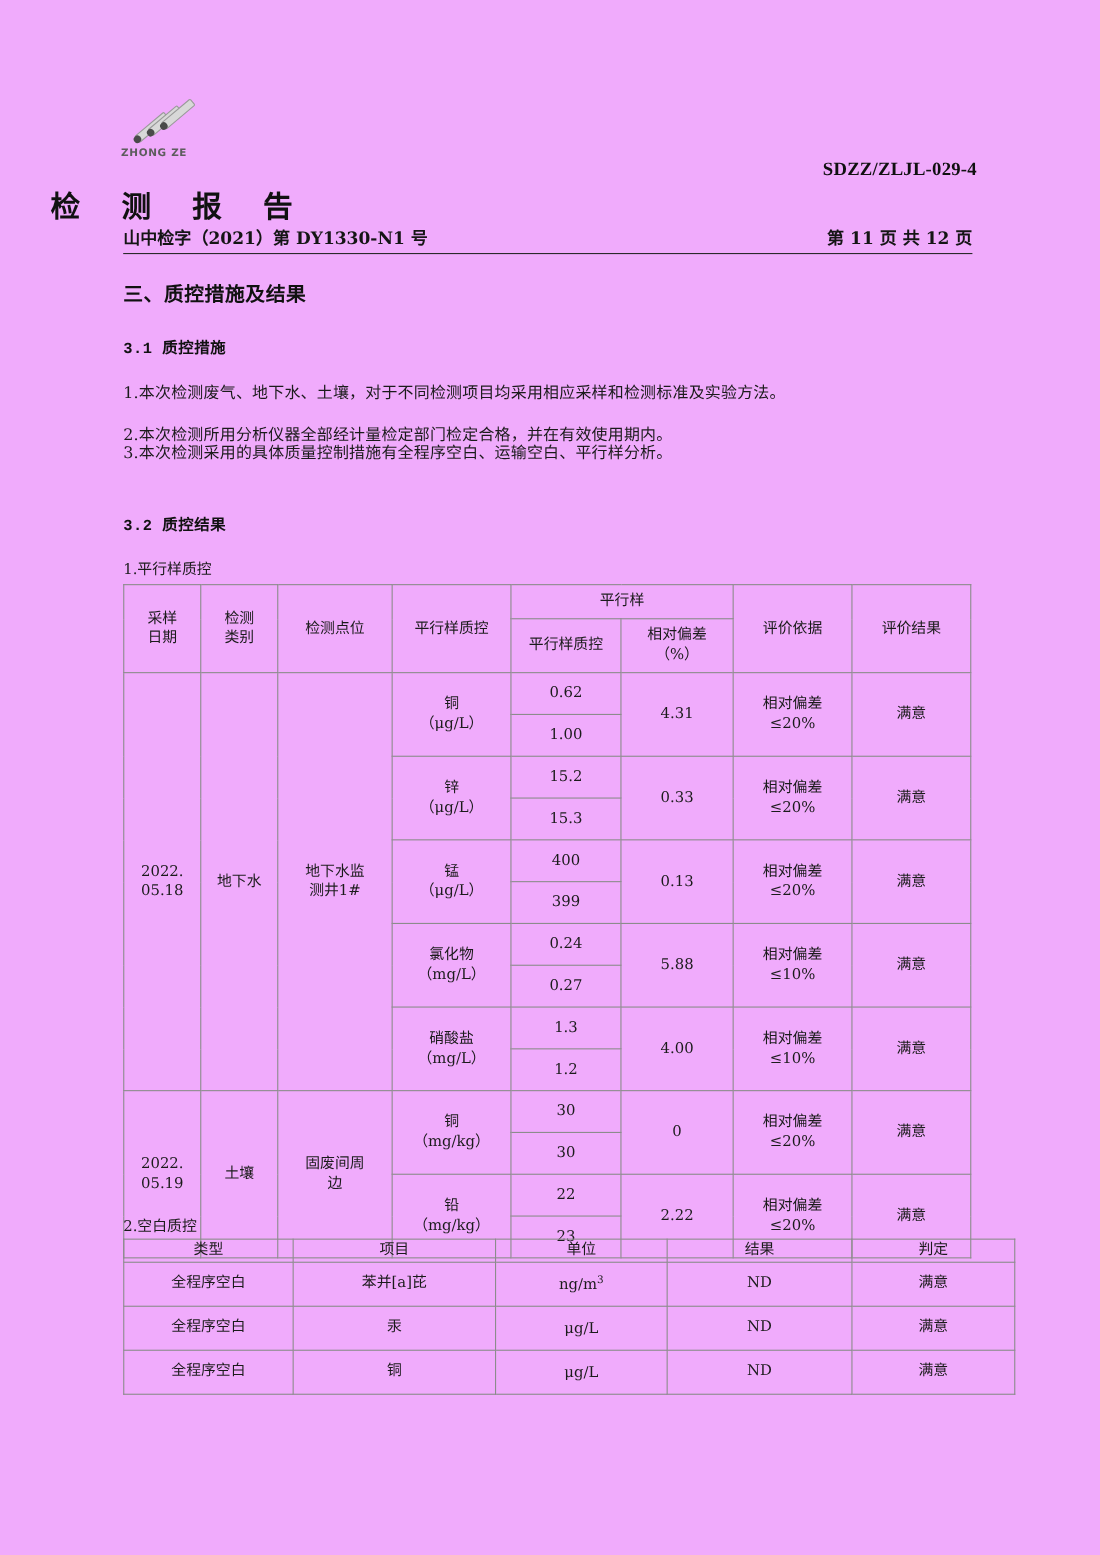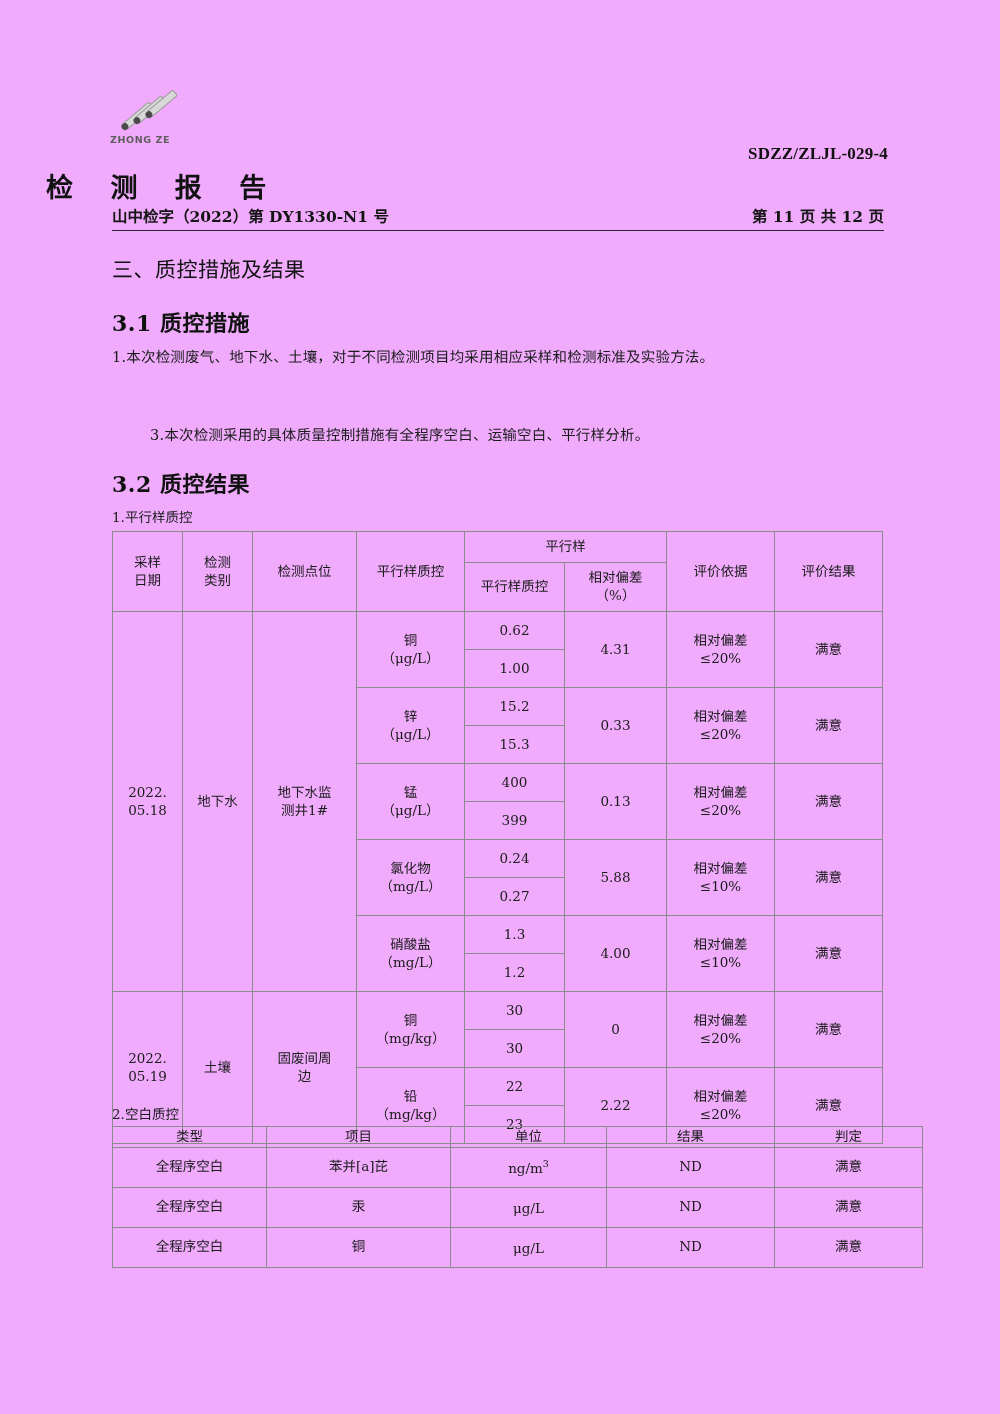--- a/index.html
+++ b/index.html
@@ -95,32 +95,33 @@
     top: 0;
     font-size: 15.5px;
     font-weight: bold;
     color: #151515;
   }
 
   
   .h1 {
     position: absolute;
     left: 112px;
-    font-size: 21px;
-    font-weight: normal;
+    font-size: 18px;
+    font-weight: bold;
     letter-spacing: 0.5px;
     color: #111;
   }
   .h2 {
     position: absolute;
     left: 112px;
-    font-size: 22px;
+    font-size: 14px;
     font-weight: bold;
     letter-spacing: 0.5px;
     color: #111;
+    font-family: Liberation Mono, monospace;
   }
   .para {
     position: absolute;
     left: 112px;
     font-size: 14.5px;
     letter-spacing: 0.2px;
     color: #1b1b1b;
   }
   .caption {
     position: absolute;
@@ -185,29 +186,30 @@
         </g>
       </g>
     </svg>
     <div class="logo-text">ZHONG ZE</div>
   </div>
 
   <div class="doc-code">SDZZ/ZLJL-029-4</div>
   <div class="report-title">检 测 报 告</div>
 
   <div class="sub-header">
-    <span class="report-no">山中检字（2022）第 DY1330-N1 号</span>
+    <span class="report-no">山中检字（2021）第 DY1330-N1 号</span>
     <span class="page-no">第 11 页  共 12 页</span>
   </div>
 
   <div class="h1" style="top:253px;">三、质控措施及结果</div>
 
   <div class="h2" style="top:305px;">3.1  质控措施</div>
   <div class="para" style="top:345px;">1.本次检测废气、地下水、土壤，对于不同检测项目均采用相应采样和检测标准及实验方法。</div>
-  <div class="para" style="top:423px;margin-left:38px;">3.本次检测采用的具体质量控制措施有全程序空白、运输空白、平行样分析。</div>
+  <div class="para" style="top:383px;">2.本次检测所用分析仪器全部经计量检定部门检定合格，并在有效使用期内。</div>
+  <div class="para" style="top:399px;">3.本次检测采用的具体质量控制措施有全程序空白、运输空白、平行样分析。</div>
 
   <div class="h2" style="top:466px;">3.2  质控结果</div>
   <div class="caption" style="top:506px;">1.平行样质控</div>
 
   <table class="grid tbl-parallel">
     <colgroup>
       <col style="width:70px">
       <col style="width:70px">
       <col style="width:104px">
       <col style="width:108px">

